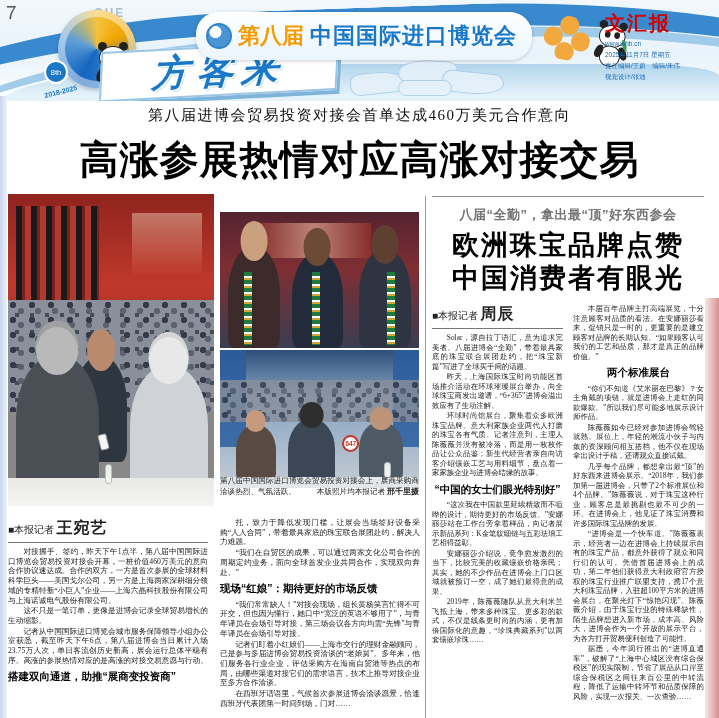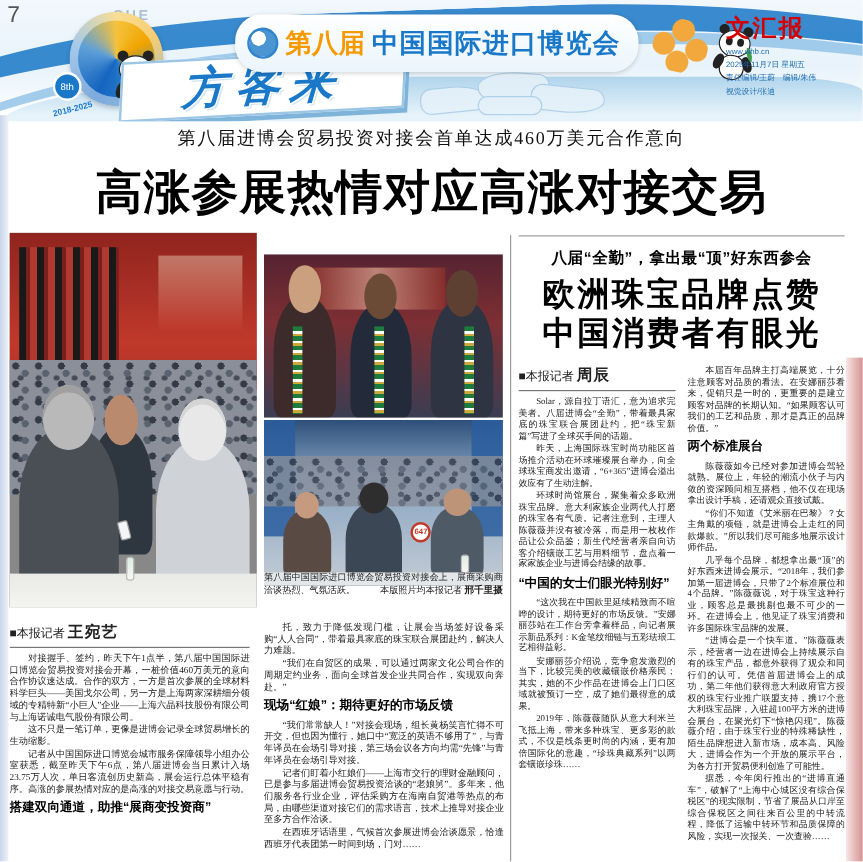--- a/index.html
+++ b/index.html
@@ -145,31 +145,31 @@
              line-height:10.5px; color:#1a1a1a; text-align:justify; }
   .caption .credit { float:right; } .caption .credit b { font-size:8px; }
 
   
   .vrule { position:absolute; left:425px; top:196px; width:1px; height:522px; background:#9a9a9a; }
 
   .larticle { position:absolute; left:8px; top:518px; width:412px; height:200px; overflow:hidden;
               display:flex; gap:12px; }
   .lcol { width:200px; }
   .byline { font-size:10px; padding-bottom:3px; margin-bottom:4px; border-bottom:1px solid #777; }
-  .byline b { font-size:13px; letter-spacing:1px; }
+  .byline b { font-size:16px; letter-spacing:1px; }
   .larticle p, .rcol p { font-size:7.7px; line-height:9.7px; text-align:justify;
                          text-indent:2em; color:#212121; margin-bottom:1px; }
   .subhead { font-family:"Liberation Sans","DejaVu Sans",sans-serif; font-weight:800;
              font-size:10.5px; line-height:13.5px; color:#000; margin:5px 0 4px 0; }
-  .subhead.center { }
+  .subhead.center { text-align:center; }
 
   .rblock { position:absolute; left:432px; top:196px; width:272px; height:522px; overflow:hidden; }
   .rtoprule { border-top:1px solid #8a8a8a; margin-bottom:9px; }
   .rkicker { text-align:center; font-family:"Liberation Sans",sans-serif; font-weight:800;
-             font-size:13px; color:#000000; letter-spacing:.5px; }
+             font-size:13px; color:#737373; letter-spacing:.5px; }
   .rheadline { text-align:center; font-size:27px; font-weight:900; letter-spacing:2px;
                line-height:33px; color:#000; margin-top:5px; font-family:"Liberation Serif",serif; }
   .rcols { display:flex; gap:10px; margin-top:9px; }
   .rcol { width:131px; }
   .rcol p { font-size:7.4px; line-height:9.5px; }
 </style>
 </head>
 <body>
 
 <div class="header">
@@ -347,20 +347,20 @@
       <p>昨天，上海国际珠宝时尚功能区首场推介活动在环球璀璨展台举办，向全球珠宝商发出邀请，“6+365”进博会溢出效应有了生动注解。</p>
       <p>环球时尚馆展台，聚集着众多欧洲珠宝品牌。意大利家族企业两代人打磨的珠宝各有气质。记者注意到，主理人陈薇薇并没有被冷落，而是用一枚枚作品让公众品鉴；新生代经营者亲自向访客介绍镶嵌工艺与用料细节，盘点着一家家族企业与进博会结缘的故事。</p>
       <div class="subhead center">“中国的女士们眼光特别好”</div>
       <p>“这次我在中国款里延续精致而不喧哗的设计，期待更好的市场反馈。”安娜丽莎站在工作台旁拿着样品，向记者展示新品系列：K金笔纹细链与五彩珐琅工艺相得益彰。</p>
       <p>安娜丽莎介绍说，竞争愈发激烈的当下，比较完美的收藏镶嵌价格亲民；其实，她的不少作品在进博会上门口区域就被预订一空，成了她们最得意的成果。</p>
       <p>2019年，陈薇薇随队从意大利米兰飞抵上海，带来多种珠宝、更多彩的款式，不仅是线条更时尚的内涵，更有加倍国际化的意趣，“珍珠典藏系列”以两套镶嵌珍珠……</p>
     </div>
     <div class="rcol">
       <p>本届百年品牌主打高端展览，十分注意顾客对品质的看法。在安娜丽莎看来，促销只是一时的，更重要的是建立顾客对品牌的长期认知。“如果顾客认可我们的工艺和品质，那才是真正的品牌价值。”</p>
       <div class="subhead center">两个标准展台</div>
+      <p>“你们不知道《艾米丽在巴黎》？女主角戴的项链，就是进博会上走红的同款爆款。”所以我们尽可能多地展示设计师作品。</p>
       <p>陈薇薇如今已经对参加进博会驾轻就熟。展位上，年轻的潮流小伙子与内敛的资深顾问相互搭档，他不仅在现场拿出设计手稿，还请观众直接试戴。</p>
-      <p>“你们不知道《艾米丽在巴黎》？女主角戴的项链，就是进博会上走红的同款爆款。”所以我们尽可能多地展示设计师作品。</p>
       <p>几乎每个品牌，都想拿出最“顶”的好东西来进博会展示。“2018年，我们参加第一届进博会，只带了2个标准展位和4个品牌。”陈薇薇说，对于珠宝这种行业，顾客总是最挑剔也最不可少的一环。在进博会上，他见证了珠宝消费和许多国际珠宝品牌的发展。</p>
       <p>“进博会是一个快车道。”陈薇薇表示，经营者一边在进博会上持续展示自有的珠宝产品，都意外获得了观众和同行们的认可。凭借首届进博会上的成功，第二年他们获得意大利政府官方授权的珠宝行业推广联盟支持，携17个意大利珠宝品牌，入驻超100平方米的进博会展台，在聚光灯下“惊艳闪现”。陈薇薇介绍，由于珠宝行业的特殊稀缺性，陌生品牌想进入新市场，成本高、风险大，进博会作为一个开放的展示平台，为各方打开贸易便利创造了可能性。</p>
       <p>据悉，今年闵行推出的“进博直通车”，破解了“上海中心城区没有综合保税区”的现实限制，节省了展品从口岸至综合保税区之间往来百公里的中转流程，降低了运输中转环节和品质保障的风险，实现一次报关、一次查验……</p>
     </div>
   </div>
 </div>
 
 </body></html>

